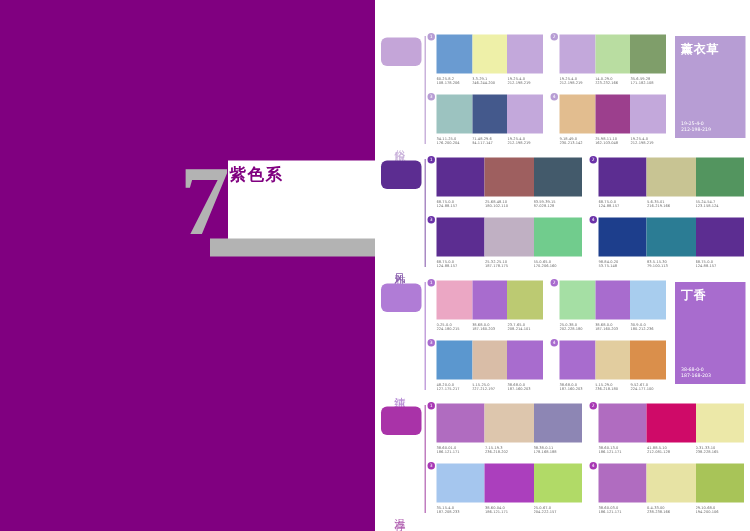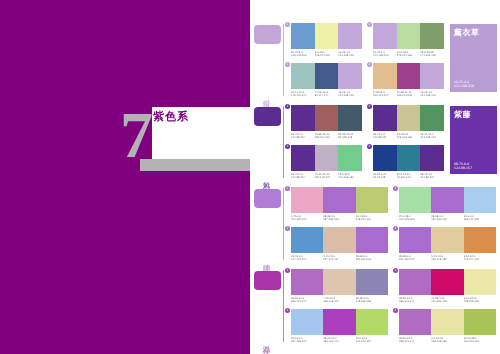--- a/index.html
+++ b/index.html
@@ -403,29 +403,20 @@
                   <div>83-5-15-30</div>
                   <div>79-100-113</div>
                 </div>
                 <div class="codecell">
                   <div>68-75-0-0</div>
                   <div>124-88-157</div>
                 </div>
               </div>
             </div>
           </div>
-          <div class="namecol">
-            <div class="namepanel" style="background: rgb(107, 50, 168);">
-              <span class="cname">紫藤</span>
-              <div class="ccode">
-                <div>68-75-0-0</div>
-                <div>124-88-157</div>
-              </div>
-            </div>
-          </div>
         </div>
         <div class="section">
           <div class="rail">
             <div class="tab-chip" style="background: rgb(176, 124, 214);"></div>
             <div class="mood-label" style="color: rgb(185, 143, 214);">清纯</div>
             <div class="vline" style="background: rgb(195, 161, 220);"></div>
           </div>
           <div class="cards">
             <div class="card">
               <div class="card-num" style="background: rgb(168, 108, 206);">1</div>
@@ -509,20 +500,29 @@
                   <div>5-15-29-0</div>
                   <div>236-218-180</div>
                 </div>
                 <div class="codecell">
                   <div>9-52-67-0</div>
                   <div>224-177-100</div>
                 </div>
               </div>
             </div>
           </div>
+          <div class="namecol">
+            <div class="namepanel" style="background: rgb(168, 108, 206);">
+              <span class="cname">丁香</span>
+              <div class="ccode">
+                <div>38-68-0-0</div>
+                <div>187-168-203</div>
+              </div>
+            </div>
+          </div>
         </div>
         <div class="section">
           <div class="rail">
             <div class="tab-chip" style="background: rgb(169, 51, 168);"></div>
             <div class="mood-label" style="color: rgb(176, 95, 176);">温存</div>
             <div class="vline" style="background: rgb(192, 126, 192);"></div>
           </div>
           <div class="cards">
             <div class="card">
               <div class="card-num" style="background: rgb(168, 56, 180);">1</div>

